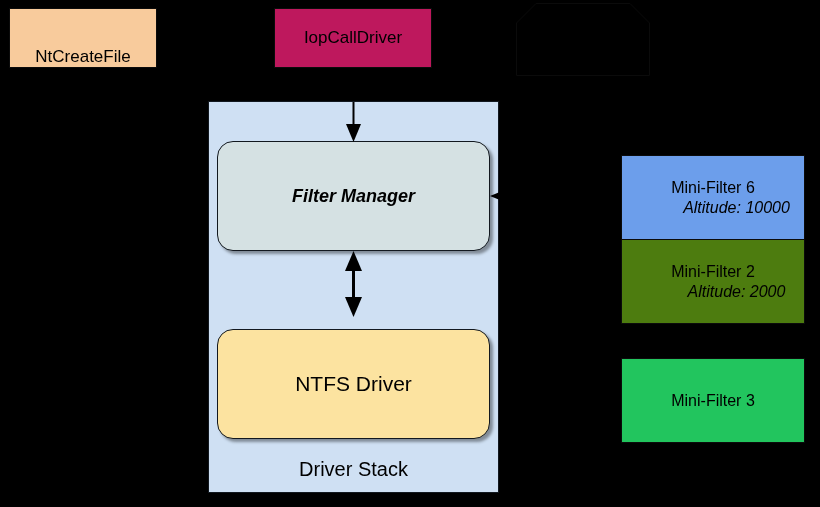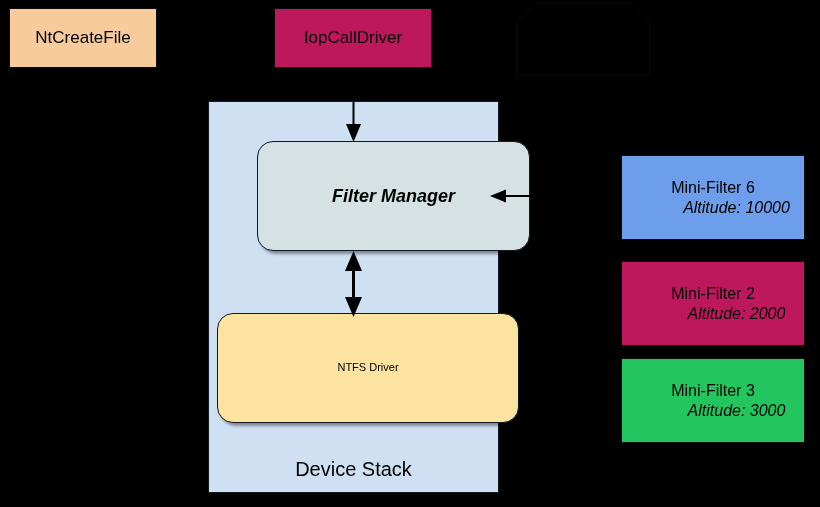--- a/index.html
+++ b/index.html
@@ -35,20 +35,21 @@
     border: 1px solid #0b0b0b;
     font-size: 17px;
   }
 
   #node-ntcreatefile {
     left: 9px;
     top: 8px;
     width: 148px;
     height: 60px;
     background: #f8cb9c;
+    justify-content: flex-end;
   }
 
   #node-iopcalldriver {
     left: 274px;
     top: 8px;
     width: 158px;
     height: 60px;
     background: #be185d;
   }
 
@@ -88,45 +89,44 @@
 
   #node-filter-manager {
     left: 217px;
     top: 141px;
     width: 273px;
     height: 110px;
     background: #d5e1e3;
     font-size: 18px;
     font-weight: bold;
     font-style: italic;
-    margin-left: 40px;
   }
 
   #node-ntfs-driver {
     left: 217px;
-    top: 313px;
-    width: 302px;
+    top: 329px;
+    width: 273px;
     height: 110px;
     background: #fce3a0;
-    font-size: 11px;
+    font-size: 21px;
   }
 
   
   .mini-filter {
     border: 1px solid #0b0b0b;
     width: 184px;
     height: 85px;
     left: 621px;
     font-size: 16px;
   }
   .mini-filter .mf-name { display: block; }
   .mini-filter .mf-alt  { display: block; font-style: italic; margin-left: 47px; }
 
   #node-mini-filter-1 { top: 155px; background: #6c9eeb; }
-  #node-mini-filter-2 { top: 261px; background: #be185d; align-items: center; }
+  #node-mini-filter-2 { top: 239px; background: #4d7c0f; align-items: center; }
   #node-mini-filter-3 { top: 358px; background: #22c55e; }
 
   
   #arrow-layer {
     position: absolute;
     left: 0;
     top: 0;
     width: 820px;
     height: 507px;
     pointer-events: none;
@@ -143,21 +143,21 @@
 
   <div class="node proc-box" id="node-iopcalldriver">
     <span>IopCallDriver</span>
   </div>
 
   <svg id="irp-outline-svg" style="position:absolute;left:516px;top:3px;width:134px;height:73px;pointer-events:none;" viewBox="0 0 134 73">
     <path d="M 20 0.5 L 114 0.5 L 133.5 20 L 133.5 72.5 L 0.5 72.5 L 0.5 20 Z" fill="none" stroke="#0b0b0b" stroke-width="1"></path>
   </svg>
 
   <div class="node" id="node-device-stack">
-    <span id="device-stack-label">Device Stack</span>
+    <span id="device-stack-label">Driver Stack</span>
   </div>
 
   <div class="node rounded-node" id="node-filter-manager">
     <span>Filter Manager</span>
   </div>
 
   <div class="node rounded-node" id="node-ntfs-driver">
     <span>NTFS Driver</span>
   </div>
 
@@ -166,21 +166,20 @@
     <span class="mf-alt">Altitude: 10000</span>
   </div>
 
   <div class="node mini-filter" id="node-mini-filter-2">
     <span class="mf-name">Mini-Filter 2</span>
     <span class="mf-alt">Altitude: 2000</span>
   </div>
 
   <div class="node mini-filter" id="node-mini-filter-3">
     <span class="mf-name">Mini-Filter 3</span>
-    <span class="mf-alt">Altitude: 3000</span>
   </div>
 
   <svg id="arrow-layer" viewBox="0 0 820 507">
 
     <g>
       <line x1="353.5" y1="102" x2="353.5" y2="133" stroke="#000000" stroke-width="2"></line>
       <polygon points="353.5,142 346,124 361,124" fill="#000000"></polygon>
     </g>
 
     <g>

